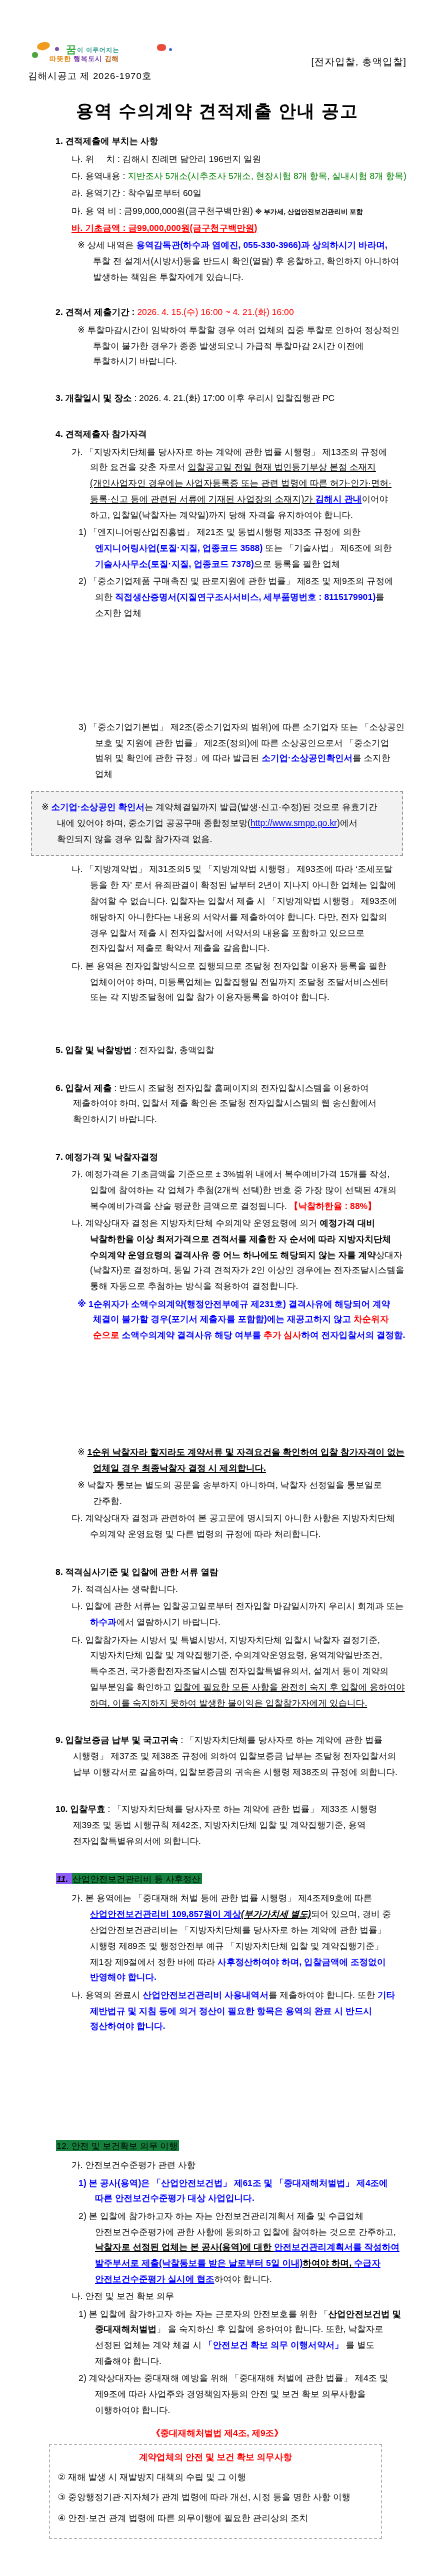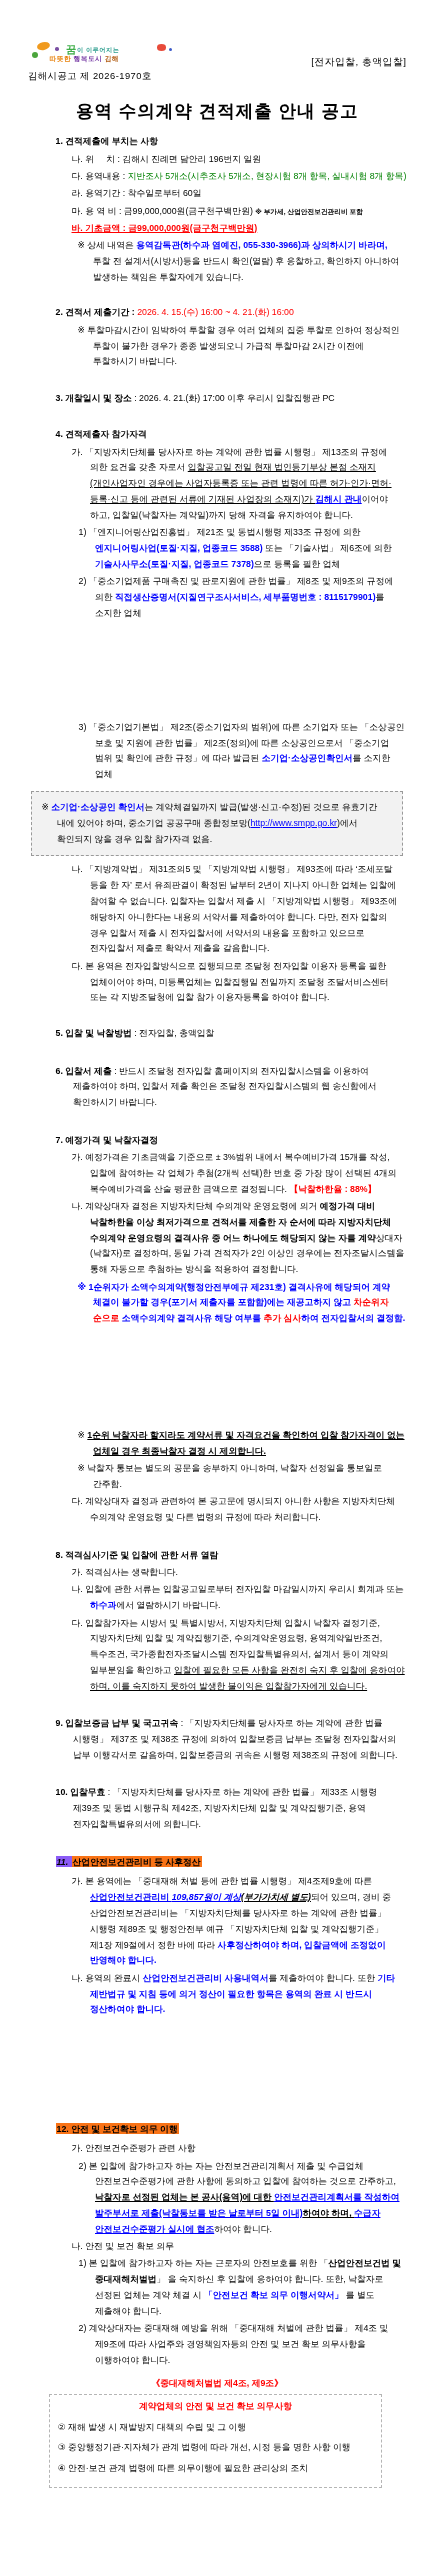--- a/index.html
+++ b/index.html
@@ -35,23 +35,23 @@
   .s-b{font-weight:bold;}
   .s-u{text-decoration:underline;}
   .s-bu{font-weight:bold;text-decoration:underline;}
   .s-g{color:#008000;}
   .s-r{color:#ff0000;}
   .s-rb{color:#ff0000;font-weight:bold;}
   .s-rbu{color:#ff0000;font-weight:bold;text-decoration:underline;}
   .s-blb{color:#0000ff;font-weight:bold;}
   .s-blbu{color:#0000ff;font-weight:bold;text-decoration:underline;}
   .s-sm{font-size:6.7px;font-weight:bold;}
-  .s-hl{background:#f97316;font-weight:bold;padding:0.5px 1px;}
+  .s-hl{background:#15803d;font-weight:normal;padding:0.5px 1px;}
   .s-hli{background:#8b5cf6;font-weight:bold;font-style:italic;padding:0.5px 1px;}
-  .s-bii{color:#0000ff;font-weight:bold;font-style:italic;text-decoration:underline;}
+  .s-bii{color:#0000ff;font-weight:bold;text-decoration:underline;}
   .s-bi{font-weight:bold;font-style:italic;text-decoration:underline;}
   .s-link{color:#0000ff;text-decoration:underline;cursor:pointer;}
   
   .dbox{border:1px dashed #9a9a9a;background:#f2f2f2;margin:8.2px 3.1px 6.2px 3.1px;padding:6.2px 9.3px;}
   .dbox .boxnote{padding-left:15.5px;text-indent:-15.5px;}
   .dbox2{border:1px dashed #b5b5b5;background:#fff;margin:2.1px 24px 6.2px 20.6px;padding:3.1px 8.2px 6.2px;}
   .dbox2 .boxitem{padding-left:15.5px;text-indent:-15.5px;margin:4.6px 0;}
   .gbg{background:#e9e9e9;}
 </style>
 </head>
@@ -96,21 +96,21 @@
       <div class="blk item"><span>가. 「지방자치단체를 당사자로 하는 계약에 관한 법률 시행령」 제13조의 규정에 의한 요건을 갖춘 자로서 </span><span class="s-u">입찰공고일 전일 현재 법인등기부상 본점 소재지(개인사업자인 경우에는 사업자등록증 또는 관련 법령에 따른 허가·인가·면허·등록·신고 등에 관련된 서류에 기재된 사업장의 소재지)가 </span><span class="s-blbu">김해시 관내</span><span>이어야 하고, 입찰일(낙찰자는 계약일)까지 당해 자격을 유지하여야 합니다.</span></div>
       <div class="blk sub"><span>1) 「엔지니어링산업진흥법」 제21조 및 동법시행령 제33조 규정에 의한 </span><span class="s-blb">엔지니어링사업(토질·지질, 업종코드 3588)</span><span> 또는 「기술사법」 제6조에 의한 </span><span class="s-blb">기술사사무소(토질·지질, 업종코드 7378)</span><span>으로 등록을 필한 업체</span></div>
       <div class="blk sub"><span>2) 「중소기업제품 구매촉진 및 판로지원에 관한 법률」 제8조 및 제9조의 규정에 의한 </span><span class="s-blb">직접생산증명서(지질연구조사서비스, 세부품명번호 : 8115179901)</span><span>를 소지한 업체</span></div>
       <div style="height: 95px;"></div>
       <div class="blk sub"><span>3) 「중소기업기본법」 제2조(중소기업자의 범위)에 따른 소기업자 또는 「소상공인 보호 및 지원에 관한 법률」 제2조(정의)에 따른 소상공인으로서 「중소기업 범위 및 확인에 관한 규정」에 따라 발급된 </span><span class="s-blb">소기업·소상공인확인서</span><span>를 소지한 업체</span></div>
       <div class="dbox">
         <div class="blk boxnote"><span>※ </span><span class="s-blb">소기업·소상공인 확인서</span><span>는 계약체결일까지 발급(발생·신고·수정)된 것으로 유효기간 내에 있어야 하며, 중소기업 공공구매 종합정보망(</span><span class="s-link">http://www.smpp.go.kr</span><span>)에서 확인되지 않을 경우 입찰 참가자격 없음.</span></div>
       </div>
       <div class="blk item" style="margin-top: 5.2px;"><span>나. 「지방계약법」 제31조의5 및 「지방계약법 시행령」 제93조에 따라 ‘조세포탈 등을 한 자’ 로서 유죄판결이 확정된 날부터 2년이 지나지 아니한 업체는 입찰에 참여할 수 없습니다. 입찰자는 입찰서 제출 시 「지방계약법 시행령」 제93조에 해당하지 아니한다는 내용의 서약서를 제출하여야 합니다. 다만, 전자 입찰의 경우 입찰서 제출 시 전자입찰서에 서약서의 내용을 포함하고 있으므로 전자입찰서 제출로 확약서 제출을 갈음합니다.</span></div>
       <div class="blk item"><span>다. 본 용역은 전자입찰방식으로 집행되므로 조달청 전자입찰 이용자 등록을 필한 업체이어야 하며, 미등록업체는 입찰집행일 전일까지 조달청 조달서비스센터 또는 각 지방조달청에 입찰 참가 이용자등록을 하여야 합니다.</span></div>
-      <div class="blk sec" style="margin-top: 20px;"><span class="s-b">5. 입찰 및 낙찰방법</span><span> : 전자입찰, 총액입찰</span></div>
+      <div class="blk sec" style="margin-top: 37px;"><span class="s-b">5. 입찰 및 낙찰방법</span><span> : 전자입찰, 총액입찰</span></div>
       <div class="blk sec" style="margin-top: 21.6px;"><span class="s-b">6. 입찰서 제출</span><span> : 반드시 조달청 전자입찰 홈페이지의 전자입찰시스템을 이용하여 제출하여야 하며, 입찰서 제출 확인은 조달청 전자입찰시스템의 웹 송신함에서 확인하시기 바랍니다.</span></div>
       <div class="blk sec" style="margin-top: 21.6px;"><span class="s-b">7. 예정가격 및 낙찰자결정</span></div>
       <div class="blk item"><span>가. 예정가격은 기초금액을 기준으로 ± 3%범위 내에서 복수예비가격 15개를 작성, 입찰에 참여하는 각 업체가 추첨(2개씩 선택)한 번호 중 가장 많이 선택된 4개의 복수예비가격을 산술 평균한 금액으로 결정됩니다. </span><span class="s-rb">【낙찰하한율 : 88%】</span></div>
       <div class="blk item"><span>나. 계약상대자 결정은 지방자치단체 수의계약 운영요령에 의거 </span><span class="s-b">예정가격 대비 낙찰하한율 이상 최저가격으로 견적서를 제출한 자 순서에 따라 지방자치단체 수의계약 운영요령의 결격사유 중 어느 하나에도 해당되지 않는 자를 계약</span><span>상대자(낙찰자)로 결정하며, 동일 가격 견적자가 2인 이상인 경우에는 전자조달시스템을 통해 자동으로 추첨하는 방식을 적용하여 결정합니다.</span></div>
       <div class="blk note"><span class="s-blb">※ 1순위자가 소액수의계약(행정안전부예규 제231호) 결격사유에 해당되어 계약 체결이 불가할 경우(포기서 제출자를 포함함)에는 재공고하지 않고 </span><span class="s-rb">차순위자 순으로</span><span class="s-blb"> 소액수의계약 결격사유 해당 여부를 </span><span class="s-rb">추가 심사</span><span class="s-blb">하여 전자입찰서의 결정함.</span></div>
       <div style="height: 98px;"></div>
       <div class="blk note"><span>※ </span><span class="s-bu">1순위 낙찰자라 할지라도 계약서류 및 자격요건을 확인하여 입찰 참가자격이 없는 업체일 경우 최종낙찰자 결정 시 제외합니다.</span></div>
       <div class="blk note"><span>※ 낙찰자 통보는 별도의 공문을 송부하지 아니하며, 낙찰자 선정일을 통보일로 간주함.</span></div>
       <div class="blk item"><span>다. 계약상대자 결정과 관련하여 본 공고문에 명시되지 아니한 사항은 지방자치단체 수의계약 운영요령 및 다른 법령의 규정에 따라 처리합니다.</span></div>
       <div class="blk sec" style="margin-top: 21.6px;"><span class="s-b">8. 적격심사기준 및 입찰에 관한 서류 열람</span></div>
@@ -118,20 +118,21 @@
       <div class="blk item"><span>나. 입찰에 관한 서류는 입찰공고일로부터 전자입찰 마감일시까지 우리시 회계과  또는 </span><span class="s-blb">하수과</span><span>에서 열람하시기 바랍니다.</span></div>
       <div class="blk item"><span>다. 입찰참가자는 시방서 및 특별시방서, 지방자치단체 입찰시 낙찰자 결정기준, 지방자치단체 입찰 및 계약집행기준, 수의계약운영요령, 용역계약일반조건, 특수조건, 국가종합전자조달시스템 전자입찰특별유의서, 설계서 등이 계약의 일부분임을 확인하고 </span><span class="s-u">입찰에 필요한 모든 사항을 완전히 숙지 후 입찰에 응하여야 하며, 이를 숙지하지 못하여 발생한 불이익은 입찰참가자에게 있습니다.</span></div>
       <div class="blk sec" style="margin-top: 21.6px;"><span class="s-b">9. 입찰보증금 납부 및 국고귀속</span><span> : 「지방자치단체를 당사자로 하는 계약에 관한 법률 시행령」 제37조 및 제38조 규정에 의하여 입찰보증금 납부는 조달청 전자입찰서의 납부 이행각서로 갈음하며, 입찰보증금의 귀속은 시행령 제38조의 규정에 의합니다.</span></div>
       <div class="blk sec" style="margin-top: 21.6px;"><span class="s-b">10. 입찰무효</span><span> : 「지방자치단체를 당사자로 하는 계약에 관한 법률」 제33조 시행령 제39조 및 동법 시행규칙 제42조, 지방자치단체 입찰 및 계약집행기준, 용역 전자입찰특별유의서에 의합니다.</span></div>
       <div class="blk sec" style="margin-top: 21.6px;"><span class="s-hli">11. </span><span class="s-hl">산업안전보건관리비 등 사후정산</span></div>
       <div class="blk item" style="margin-top: 4.1px;"><span>가. 본 용역에는 「중대재해 처벌 등에 관한 법률 시행령」 제4조제9호에 따른 </span><span class="s-blbu">산업안전보건관리비 </span><span class="s-bii">109,857원이 계상</span><span class="s-bi">(부가가치세 별도)</span><span>되어 있으며, 경비 중 산업안전보건관리비는 「지방자치단체를 당사자로 하는 계약에 관한 법률」 시행령 제89조 및 행정안전부 예규 「지방자치단체 입찰 및 계약집행기준」 제1장 제9절에서 정한 바에 따라 </span><span class="s-blb">사후정산하여야 하며, 입찰금액에 조정없이 반영해야 합니다.</span></div>
       <div class="blk item"><span>나. 용역의 완료시 </span><span class="s-blb">산업안전보건관리비 사용내역서</span><span>를 제출하여야 합니다. 또한 </span><span class="s-blb">기타 제반법규 및 지침 등에 의거 정산이 필요한 항목은 용역의 완료 시 반드시 정산하여야 합니다.</span></div>
       <div style="height: 100px;"></div>
       <div class="blk sec"><span class="s-hl">12. 안전 및 보건확보 의무 이행</span></div>
       <div class="blk item" style="margin-top: 4.1px;"><span>가. 안전보건수준평가 관련 사항</span></div>
+      <div class="blk sub"><span class="s-blb">1) </span><span class="s-blb">본 공사(용역)은 「산업안전보건법」 제61조 및 「중대재해처벌법」 제4조에 따른 안전보건수준평가 대상 사업입니다.</span></div>
       <div class="blk sub"><span>2) 본 입찰에 참가하고자 하는 자는 안전보건관리계획서 제출 및 수급업체 안전보건수준평가에 관한 사항에 동의하고 입찰에 참여하는 것으로 간주하고, </span><span class="s-bu">낙찰자로 선정된 업체는 본 공사(용역)에 대한 </span><span class="s-blbu">안전보건관리계획서를 작성하여 발주부서로 제출(낙찰통보를 받은 날로부터 5일 이내)</span><span class="s-bu">하여야 하며, </span><span class="s-blbu">수급자 안전보건수준평가 실시에 협조</span><span>하여야 합니다.</span></div>
       <div class="blk item"><span>나. 안전 및 보건 확보 의무</span></div>
       <div class="blk sub"><span>1) 본 입찰에 참가하고자 하는 자는 근로자의 안전보호를 위한 「</span><span class="s-b">산업안전보건법 및 중대재해처벌법</span><span>」 을 숙지하신 후 입찰에 응하여야 합니다. 또한, 낙찰자로 선정된 업체는 계약 체결 시 </span><span class="s-blb">「안전보건 확보 의무 이행서약서」</span><span> 를 별도 제출해야 합니다.</span></div>
       <div class="blk sub"><span>2) 계약상대자는 중대재해 예방을 위해 「중대재해 처벌에 관한 법률」 제4조 및 제9조에 따라 사업주와 경영책임자등의 안전 및 보건 확보 의무사항을 이행하여야 합니다.</span></div>
       <div class="blk ctr" style="margin-top: 7.2px;"><span class="s-rb">《중대재해처벌법 제4조, 제9조》</span></div>
       <div class="dbox2">
         <div class="blk ctr"><span class="s-rb">계약업체의 안전 및 보건 확보 의무사항</span></div>
         <div class="blk boxitem"><span>② 재해 발생 시 재발방지 대책의 수립 및 그 이행</span></div>
         <div class="blk boxitem"><span>③ 중앙행정기관·지자체가 관계 법령에 따라 개선, 시정 등을 명한 사항 이행</span></div>
         <div class="blk boxitem"><span>④ 안전·보건 관계 법령에 따른 의무이행에 필요한 관리상의 조치</span></div>

